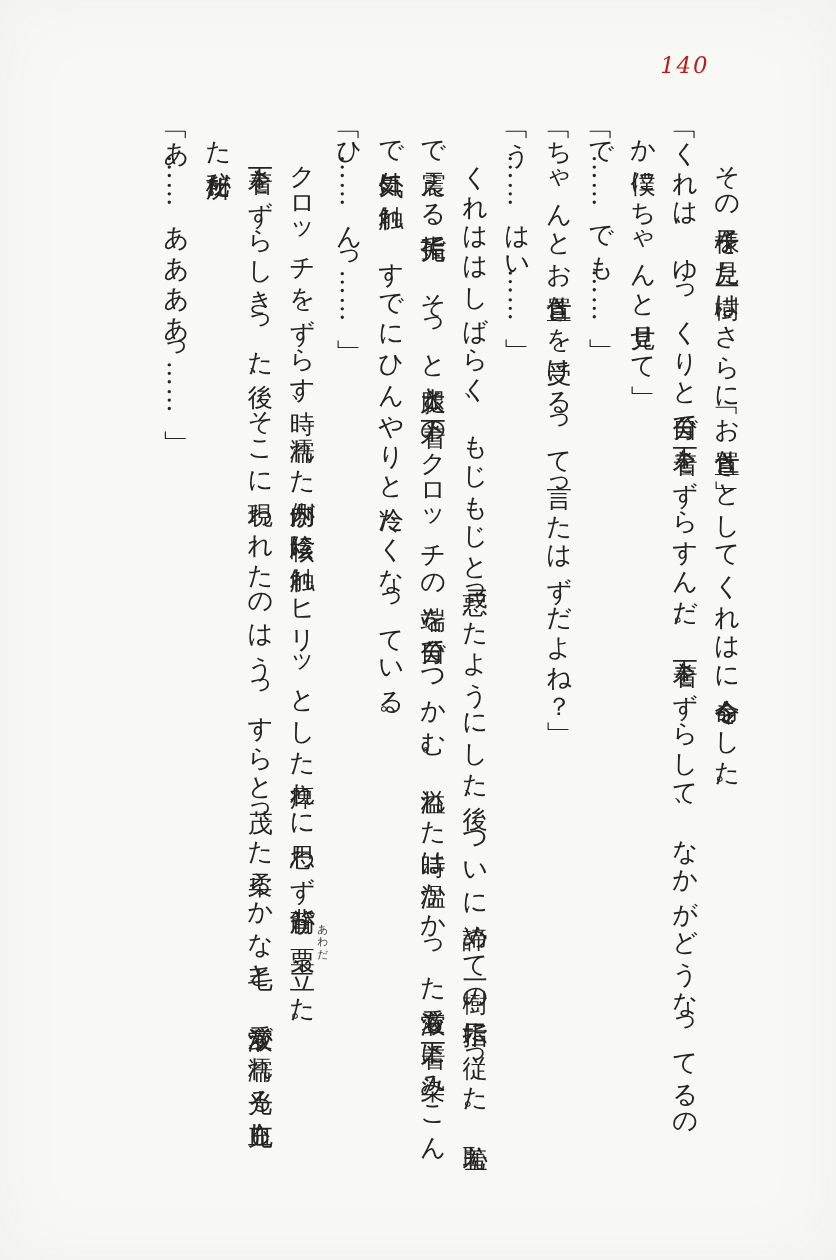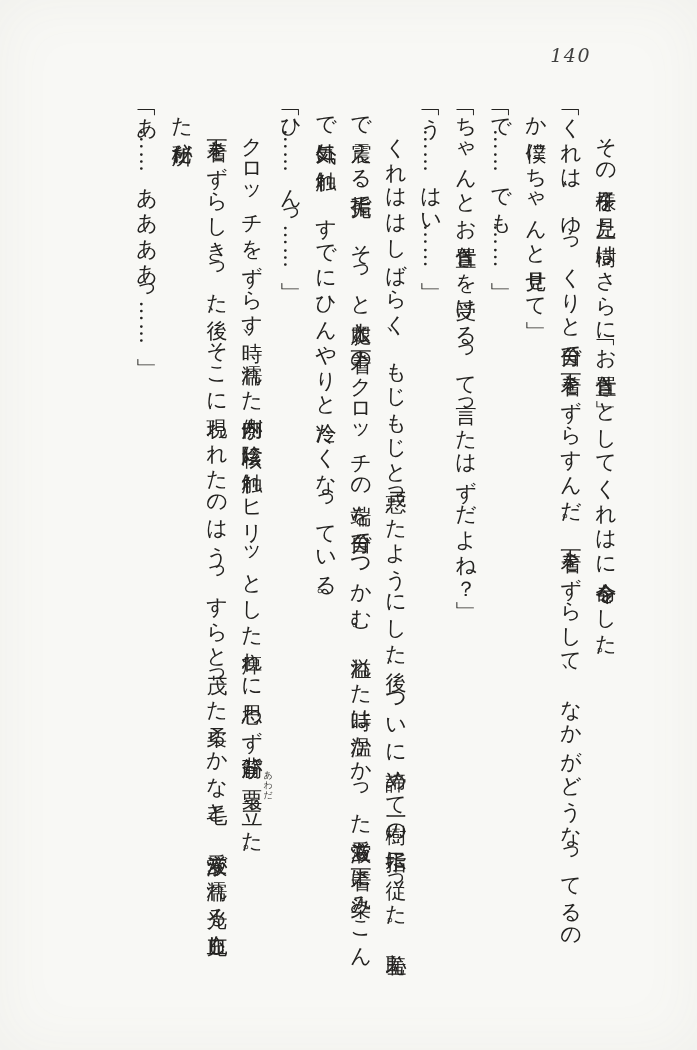--- a/index.html
+++ b/index.html
@@ -20,21 +20,21 @@
     background: #f8f8f5;
     box-shadow: inset 0 0 60px rgba(120,115,100,0.06);
   }
   .page-number {
     position: absolute;
     top: 44px;
     right: 106px;
     font-style: italic;
     font-size: 19px;
     letter-spacing: 1.5px;
-    color: #404040;
+    color: #b91c1c;
   }
   .text-block {
     position: absolute;
     top: 102px;
     right: 74px;
     height: 858px;
     writing-mode: vertical-rl;
     -webkit-text-orientation: mixed;
     text-orientation: mixed;
     font-size: 21px;

